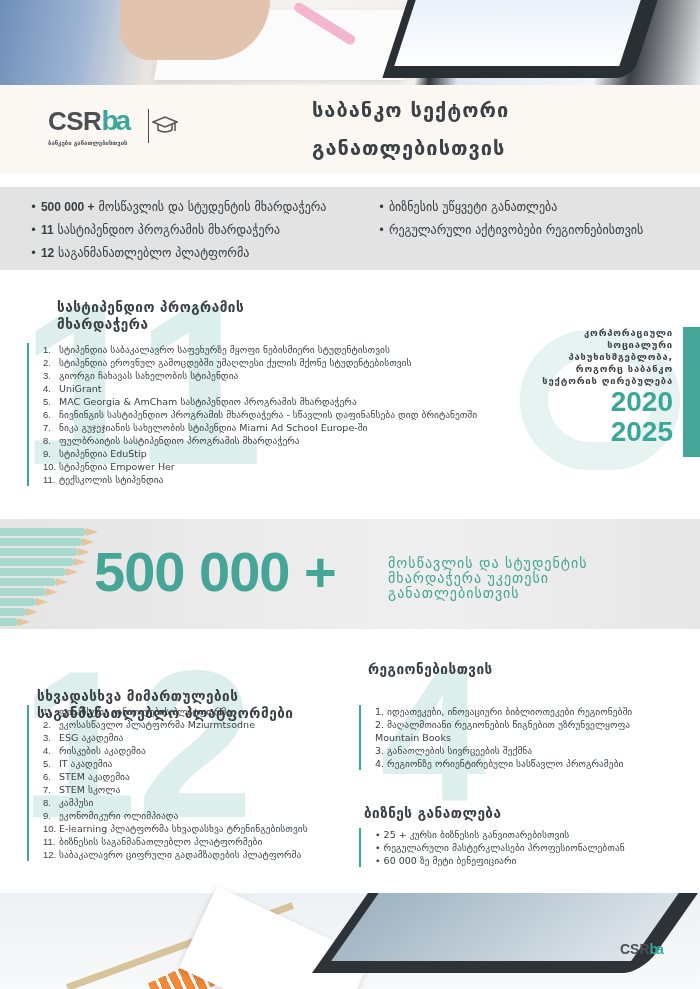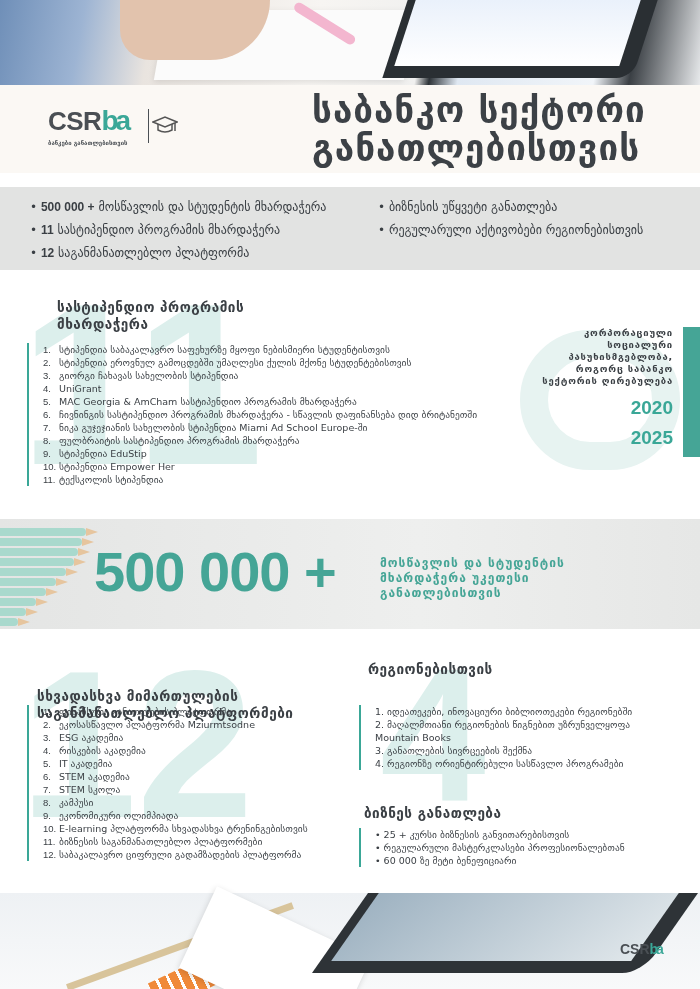--- a/index.html
+++ b/index.html
@@ -15,49 +15,49 @@
   .top-photo .screen { position: absolute; left: 405px; top: 0; width: 225px; height: 66px; background: linear-gradient(180deg,#eaf1fb,#ffffff); transform: skewX(-18deg); }
 
   
   .header { position: absolute; left: 0; top: 85px; width: 700px; height: 88px; background: #fbf8f4; }
   .logo { position: absolute; left: 48px; top: 20px; }
   .logo-csr { font-family: "Liberation Sans", sans-serif; font-weight: bold; font-size: 26px; color: #4a4f54; letter-spacing: -0.5px; }
   .logo-ba { font-family: "Liberation Sans", sans-serif; font-weight: bold; font-size: 28px; color: #3aa797; letter-spacing: -3px; }
   .logo-sub { font-size: 6px; font-weight: bold; color: #4a4f54; margin-top: 2px; }
   .logo-divider { position: absolute; left: 100px; top: 4px; width: 1px; height: 34px; background: #4a4f54; }
   .logo-cap { position: absolute; left: 104px; top: 10px; font-size: 18px; color: #555; }
-  .title { position: absolute; left: 312px; top: 6px; font-family: "DejaVu Sans", sans-serif; font-weight: bold; font-size: 35px; line-height: 38px; color: #3c4146; letter-spacing: 1px; }
+  .title { position: absolute; left: 312px; top: 6px; font-family: "DejaVu Sans", sans-serif; font-weight: bold; font-size: 20px; line-height: 38px; color: #3c4146; letter-spacing: 1px; }
 
   
   .summary { position: absolute; left: 0; top: 187px; width: 700px; height: 83px; background: #e2e3e2; }
   .summary-col { position: absolute; top: 13px; font-size: 12px; color: #3a3f44; }
   .summary-col li { list-style: none; height: 23px; }
   .summary-col li::before { content: "• "; }
   .summary-col li b { font-family: "Liberation Sans", sans-serif; }
 
   
   .bignum { position: absolute; font-family: "Liberation Sans", sans-serif; font-weight: bold; color: #dcefec; z-index: 0; }
   .section-title { position: absolute; font-weight: bold; font-size: 13.5px; line-height: 17px; color: #3a3f44; letter-spacing: 0.5px; z-index: 2; }
   .list { position: absolute; z-index: 2; border-left: 2px solid #3aa797; padding-left: 14px; font-size: 9.5px; line-height: 13px; color: #3a3f44; }
   .list li { list-style: none; white-space: nowrap; }
   .num { display: inline-block; width: 16px; font-family: "Liberation Sans", sans-serif; }
 
   .csr-block { position: absolute; left: 505px; top: 327px; width: 168px; text-align: right; z-index: 2; }
   .csr-text { font-size: 9.5px; font-weight: bold; line-height: 12px; color: #3a3f44; letter-spacing: 0.8px; }
-  .years { font-family: "Liberation Sans", sans-serif; font-weight: bold; font-size: 19px; line-height: 30px; color: #3aa797; margin-top: 6px; }
+  .years { font-family: "Liberation Sans", sans-serif; font-weight: bold; font-size: 28px; line-height: 30px; color: #3aa797; }
   .teal-bar { position: absolute; left: 683px; top: 327px; width: 17px; height: 130px; background: #45a596; }
   .ba-watermark { position: absolute; left: 520px; top: 330px; width: 160px; height: 140px; border-radius: 70px; border: 28px solid #e7f3f1; z-index: 0; }
 
   
   .banner { position: absolute; left: 0; top: 519px; width: 700px; height: 110px; background: linear-gradient(90deg,#e4e5e4,#eeefee 60%,#e6e7e6); }
   .pencils { position: absolute; left: 0; top: 5px; width: 100px; height: 100px; }
   .pencil { position: absolute; height: 8px; background: #a9d9cd; border-radius: 0 4px 4px 0; }
   .pencil::after { content: ""; position: absolute; right: -12px; top: 0; border-left: 12px solid #e6c59e; border-top: 4px solid transparent; border-bottom: 4px solid transparent; }
   .banner-num { position: absolute; left: 94px; top: 20px; font-family: "Liberation Sans", sans-serif; font-weight: bold; font-size: 56px; color: #45a596; letter-spacing: -1px; }
-  .banner-text { position: absolute; left: 380px; top: 37px; font-weight: bold; font-size: 12px; line-height: 15px; color: #45a596; letter-spacing: 1px; }
+  .banner-text { position: absolute; left: 388px; top: 37px; font-weight: normal; font-size: 14px; line-height: 15px; color: #45a596; letter-spacing: 1px; }
 
   
   .bottom-photo { position: absolute; left: 0; top: 893px; width: 700px; height: 96px; background: linear-gradient(180deg,#eef1f4,#f8f9fa); }
   .bp-card { position: absolute; left: 190px; top: 25px; width: 170px; height: 90px; background: #ffffff; transform: rotate(25deg); box-shadow: 0 2px 6px rgba(0,0,0,.15); }
   .bp-stripes { position: absolute; left: 150px; top: 70px; width: 90px; height: 30px; background: repeating-linear-gradient(90deg,#f08a3a 0 8px,#ffffff 8px 11px); transform: rotate(-25deg); }
   .bp-tablet { position: absolute; left: 340px; top: 0; width: 330px; height: 80px; background: #2e3337; transform: skewX(-35deg); border-radius: 0 0 20px 0; }
   .bp-screen { position: absolute; left: 355px; top: 0; width: 300px; height: 68px; background: linear-gradient(120deg,#9fb3c2,#dfe6ea); transform: skewX(-35deg); }
   .bp-pencil { position: absolute; left: 60px; top: 50px; width: 240px; height: 7px; background: #d8c49b; transform: rotate(-20deg); }
   .bp-logo { position: absolute; left: 620px; top: 48px; font-family: "Liberation Sans", sans-serif; font-weight: bold; font-size: 14px; color: #4a4f54; }
   .bp-logo span { color: #3aa797; letter-spacing: -2px; }

